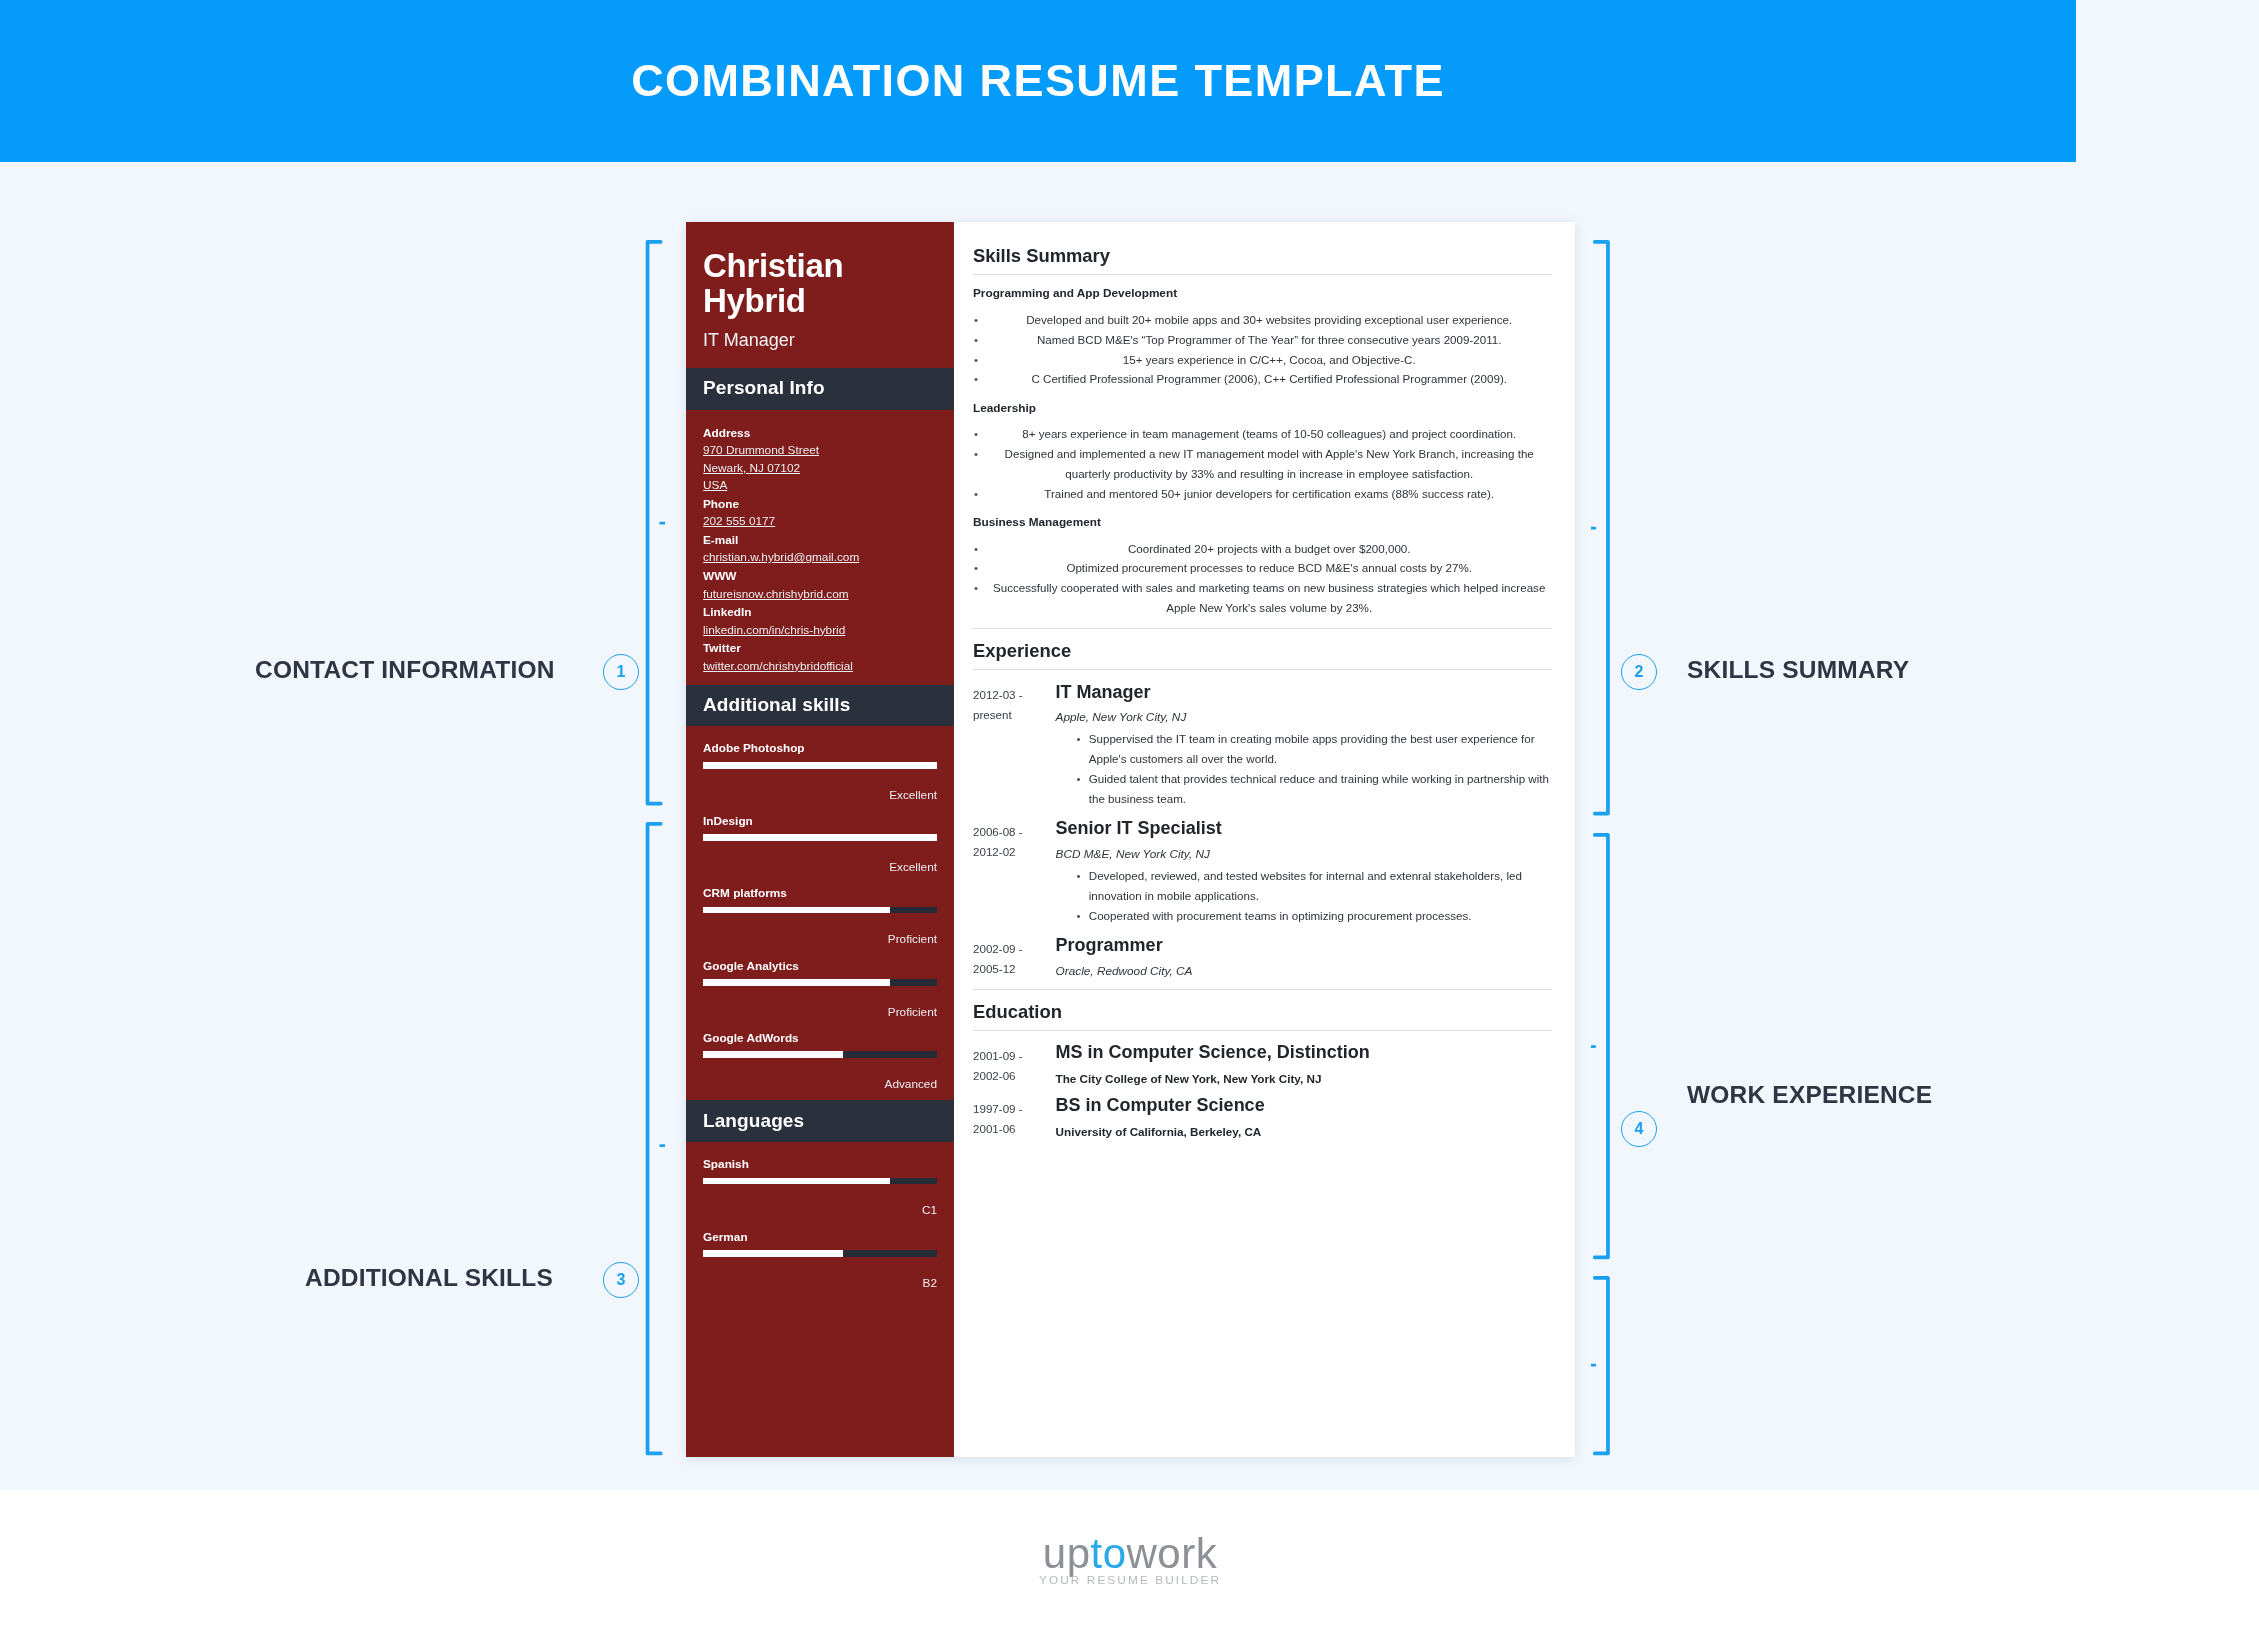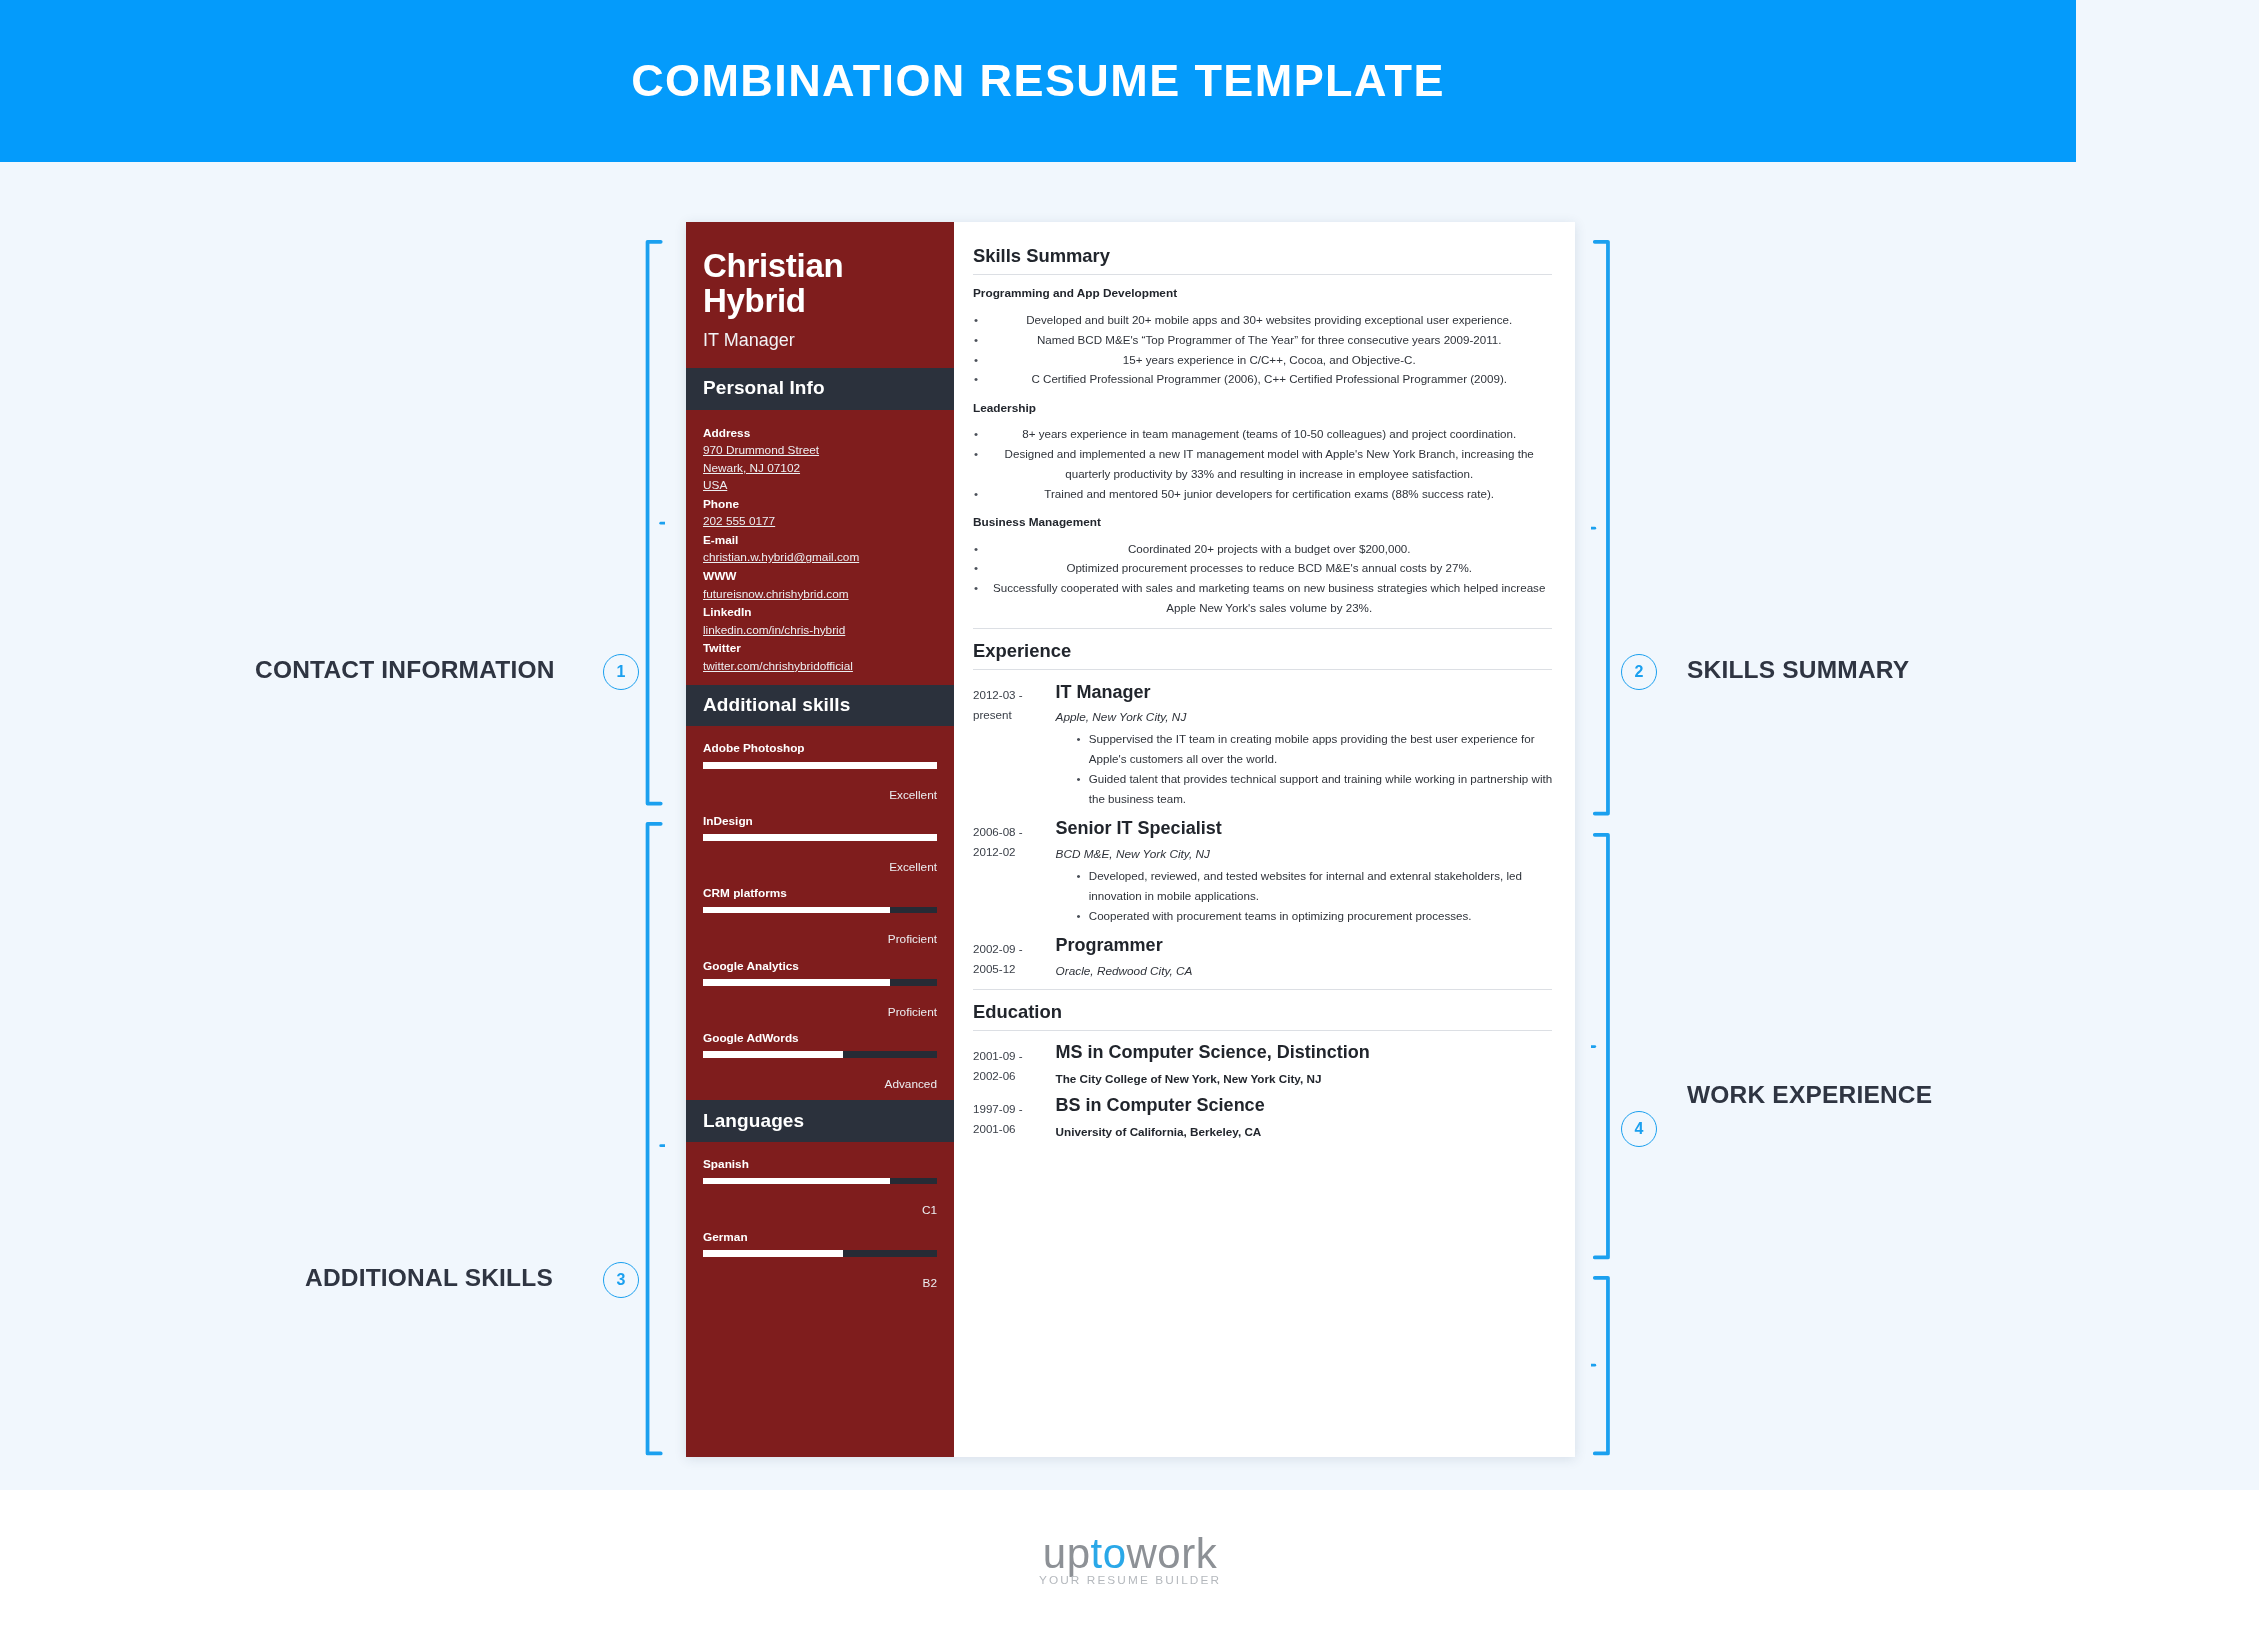--- a/index.html
+++ b/index.html
@@ -333,21 +333,21 @@
       <div class="m-rule"></div>
       <div id="experience-entries">
           <div class="entry">
             <div class="entry-date" style="white-space: pre-line;">2012-03 -
 present</div>
             <div class="entry-body">
               <div class="entry-title">IT Manager</div>
               <div class="entry-org">Apple, New York City, NJ</div>
               <ul class="entry-ul">
                 <li class="entry-li">Suppervised the IT team in creating mobile apps providing the best user experience for Apple's customers all over the world.</li>
-                <li class="entry-li">Guided talent that provides technical support and training while working in partnership with the business team.</li>
+                <li class="entry-li">Guided talent that provides technical reduce and training while working in partnership with the business team.</li>
               </ul>
             </div>
           </div>
           <div class="entry">
             <div class="entry-date" style="white-space: pre-line;">2006-08 -
 2012-02</div>
             <div class="entry-body">
               <div class="entry-title">Senior IT Specialist</div>
               <div class="entry-org">BCD M&amp;E, New York City, NJ</div>
               <ul class="entry-ul">

